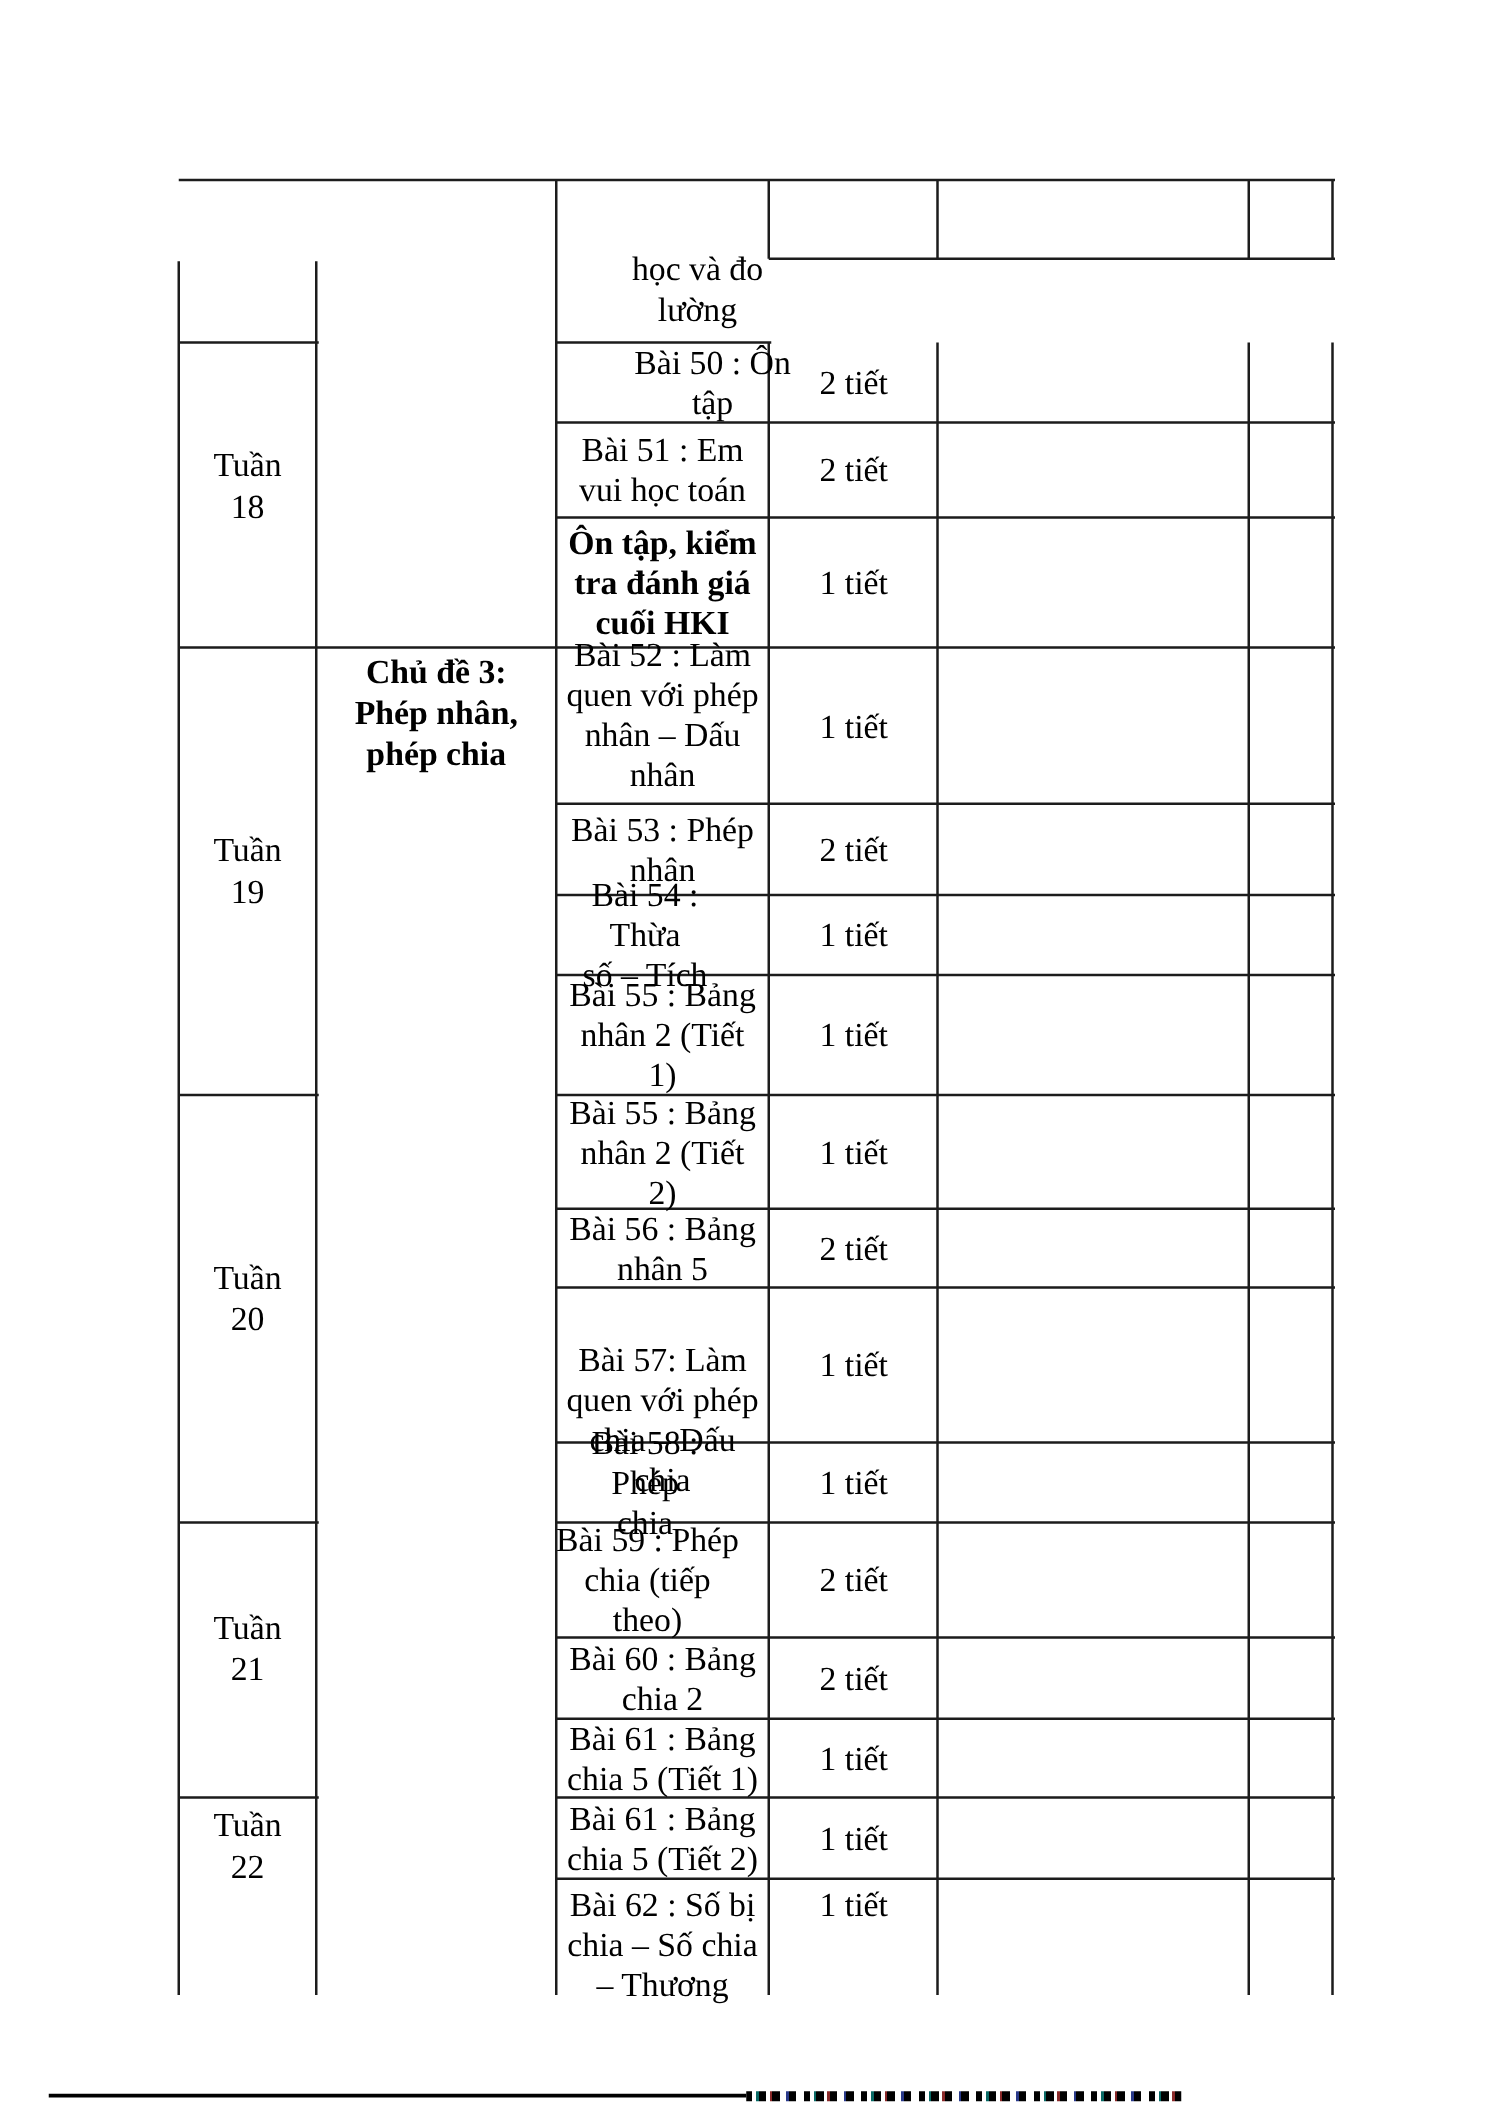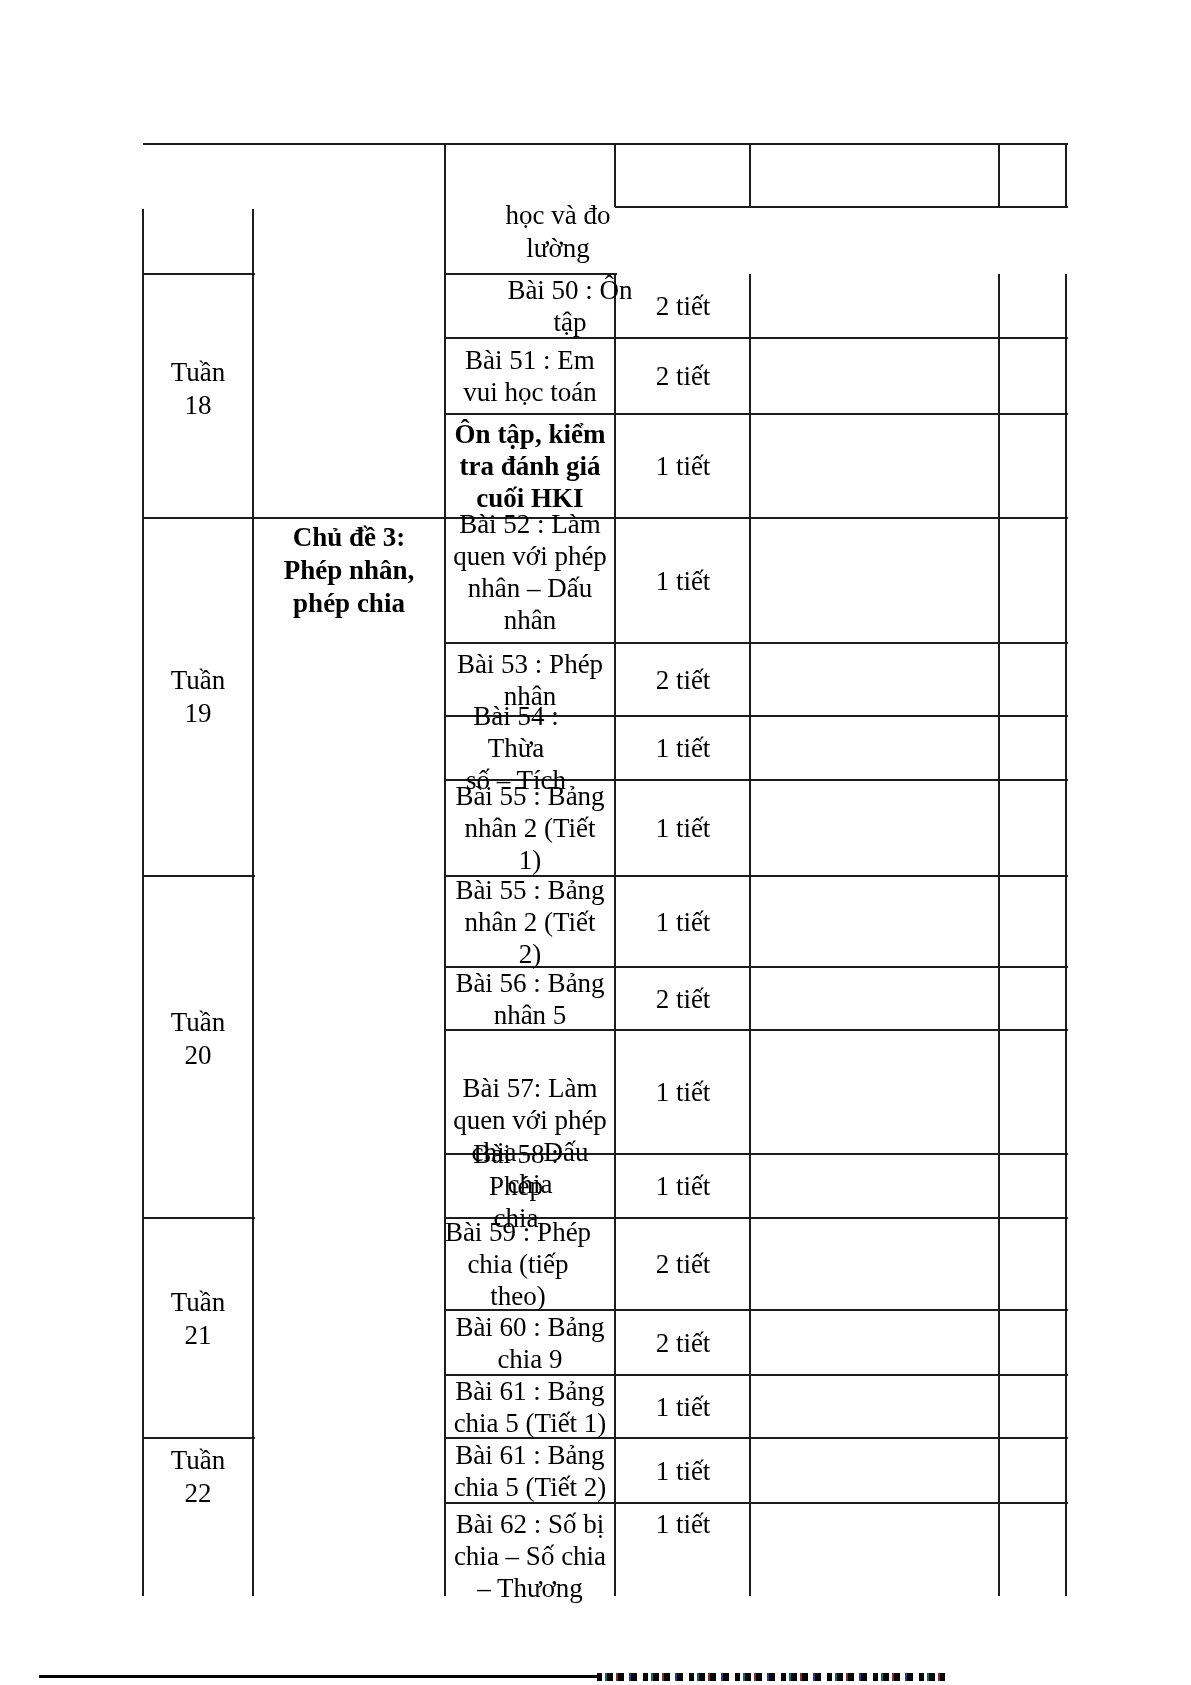--- a/index.html
+++ b/index.html
@@ -114,21 +114,21 @@
 chia</div>
         <div class="cell" style="left: 616px; top: 1030px; width: 134px; height: 124px;">1 tiết</div>
         <div class="cell" style="left: 446px; top: 1154px; width: 140px; height: 64px;">Bài 58 : Phép
 chia</div>
         <div class="cell" style="left: 616px; top: 1154px; width: 134px; height: 64px;">1 tiết</div>
         <div class="cell" style="left: 434px; top: 1218px; width: 168px; height: 92px;">Bài 59 : Phép
 chia (tiếp
 theo)</div>
         <div class="cell" style="left: 616px; top: 1218px; width: 134px; height: 92px;">2 tiết</div>
         <div class="cell" style="left: 446px; top: 1310px; width: 168px; height: 65px;">Bài 60 : Bảng
-chia 9</div>
+chia 2</div>
         <div class="cell" style="left: 616px; top: 1310px; width: 134px; height: 65px;">2 tiết</div>
         <div class="cell" style="left: 446px; top: 1375px; width: 168px; height: 63px;">Bài 61 : Bảng
 chia 5 (Tiết 1)</div>
         <div class="cell" style="left: 616px; top: 1375px; width: 134px; height: 63px;">1 tiết</div>
         <div class="cell" style="left: 446px; top: 1438px; width: 168px; height: 65px;">Bài 61 : Bảng
 chia 5 (Tiết 2)</div>
         <div class="cell" style="left: 616px; top: 1438px; width: 134px; height: 65px;">1 tiết</div>
         <div class="cell topalign" style="left: 446px; top: 1503px; width: 168px; height: 96px;">Bài 62 : Số bị
 chia – Số chia
 – Thương</div>

